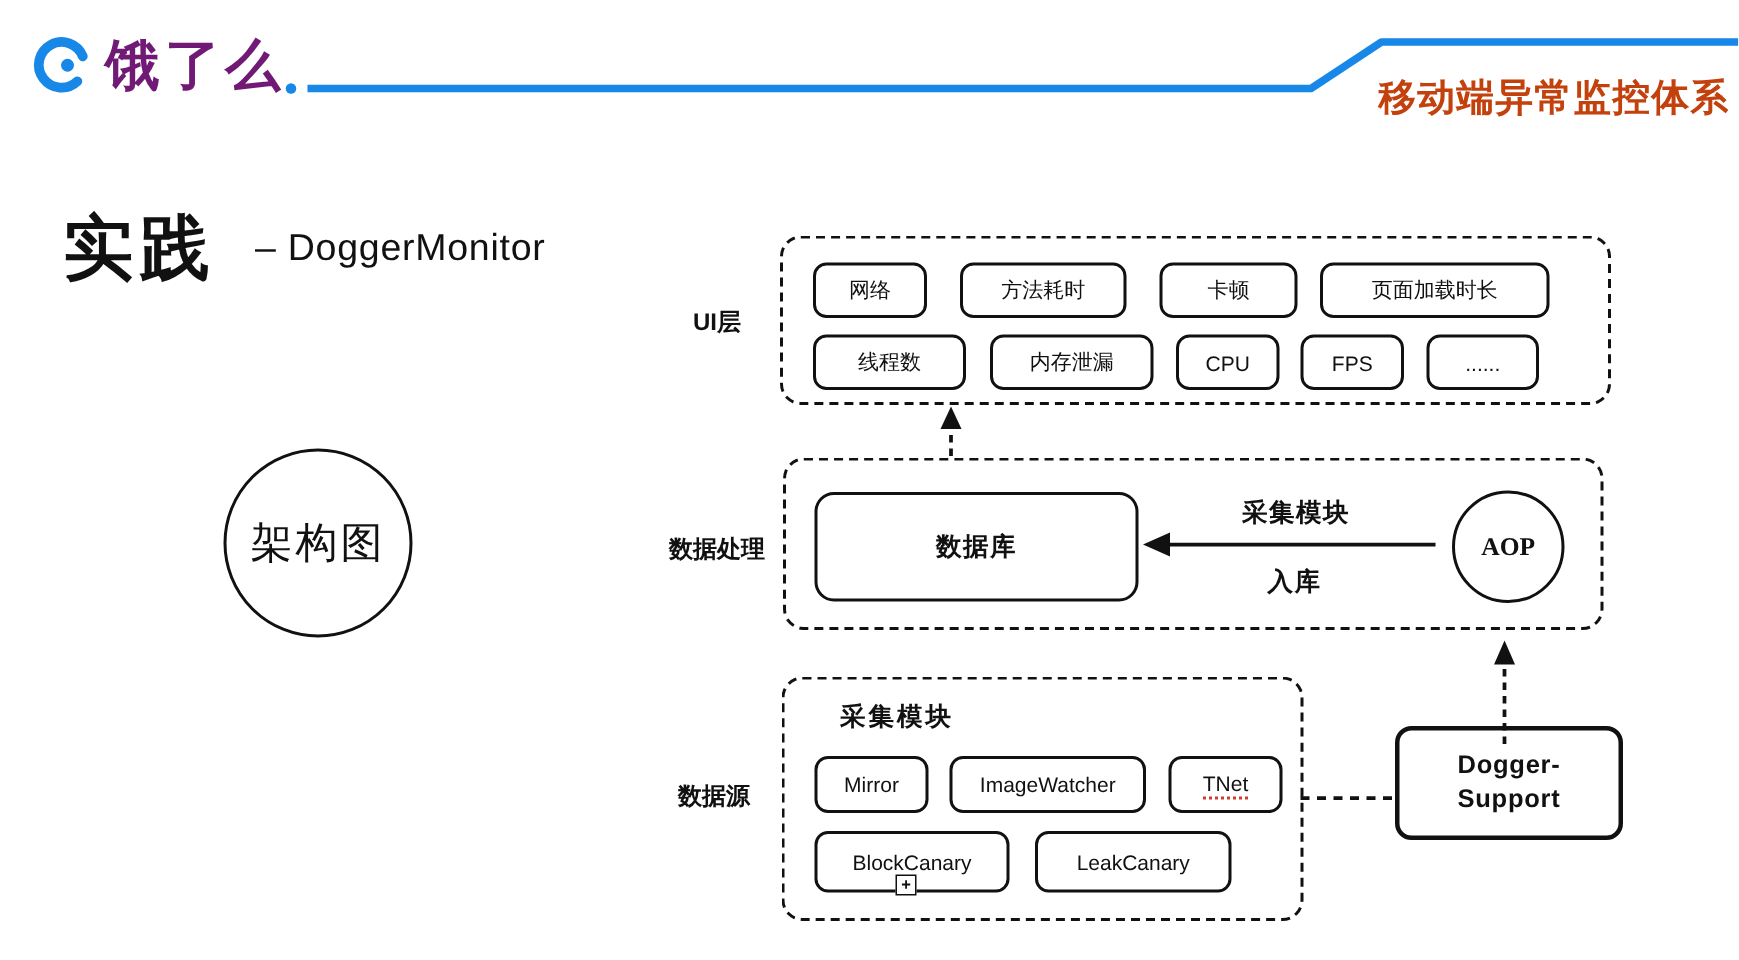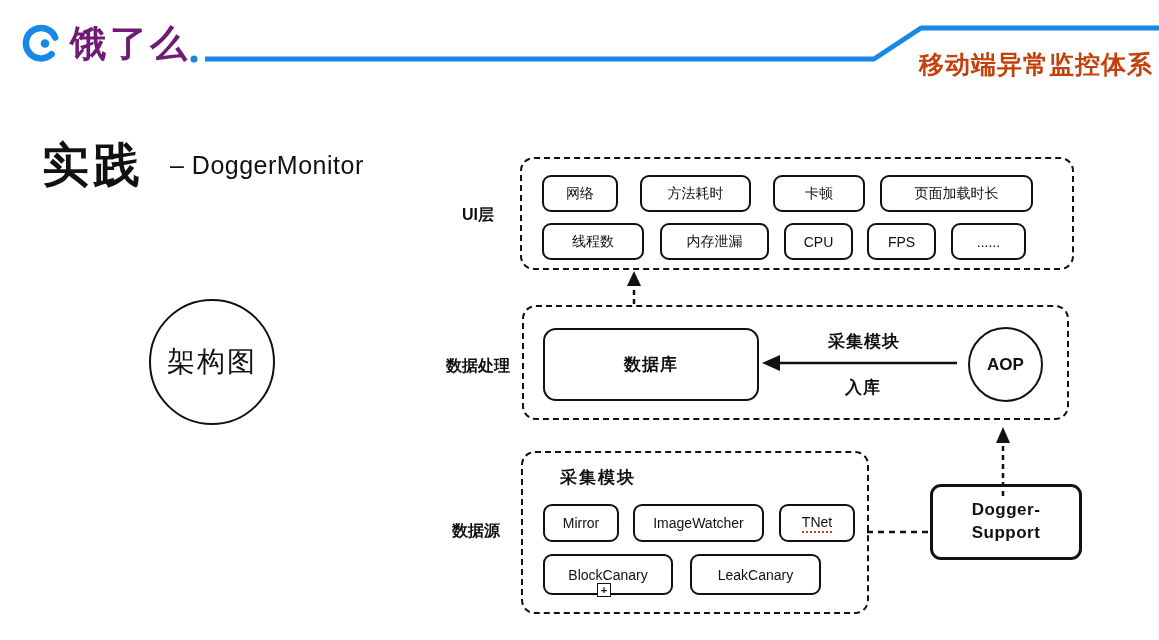--- a/index.html
+++ b/index.html
@@ -39,21 +39,21 @@
   .chip{position:absolute;border:2px solid #111;border-radius:9px;background:#fff;
     display:flex;align-items:center;justify-content:center;font-size:14px;font-weight:500;white-space:nowrap;}
 
   
   .db-box{left:543px;top:328px;width:212px;height:69px;border:2.5px solid #111;border-radius:13px;
     display:flex;align-items:center;justify-content:center;font-size:17px;font-weight:700;letter-spacing:1px;}
   .edge-label{position:absolute;width:140px;text-align:center;font-size:17px;font-weight:600;letter-spacing:1px;}
   .edge-top{left:794px;top:330px;}
   .edge-bottom{left:793px;top:376px;}
   .aop-circle{left:968px;top:327px;width:71px;height:71px;border:2.5px solid #111;border-radius:50%;
-    display:flex;align-items:center;justify-content:center;font-size:17px;font-weight:700;}
+    display:flex;align-items:center;justify-content:center;font-size:17px;font-weight:700;font-family:Liberation Serif, serif;}
 
   
   .module-title{left:560px;top:466px;font-size:17px;font-weight:700;letter-spacing:2px;}
   .tnet-text{border-bottom:2px dotted #d43b2f;padding-bottom:1px;}
   .plus-handle{left:597px;top:583px;width:12px;height:12px;border:1.5px solid #111;background:#fff;
     display:flex;align-items:center;justify-content:center;font-size:11px;line-height:1;font-weight:700;}
 
   
   .dogger-box{left:930px;top:484px;width:146px;height:70px;border:3px solid #111;border-radius:11px;
     display:flex;flex-direction:column;align-items:center;justify-content:center;

